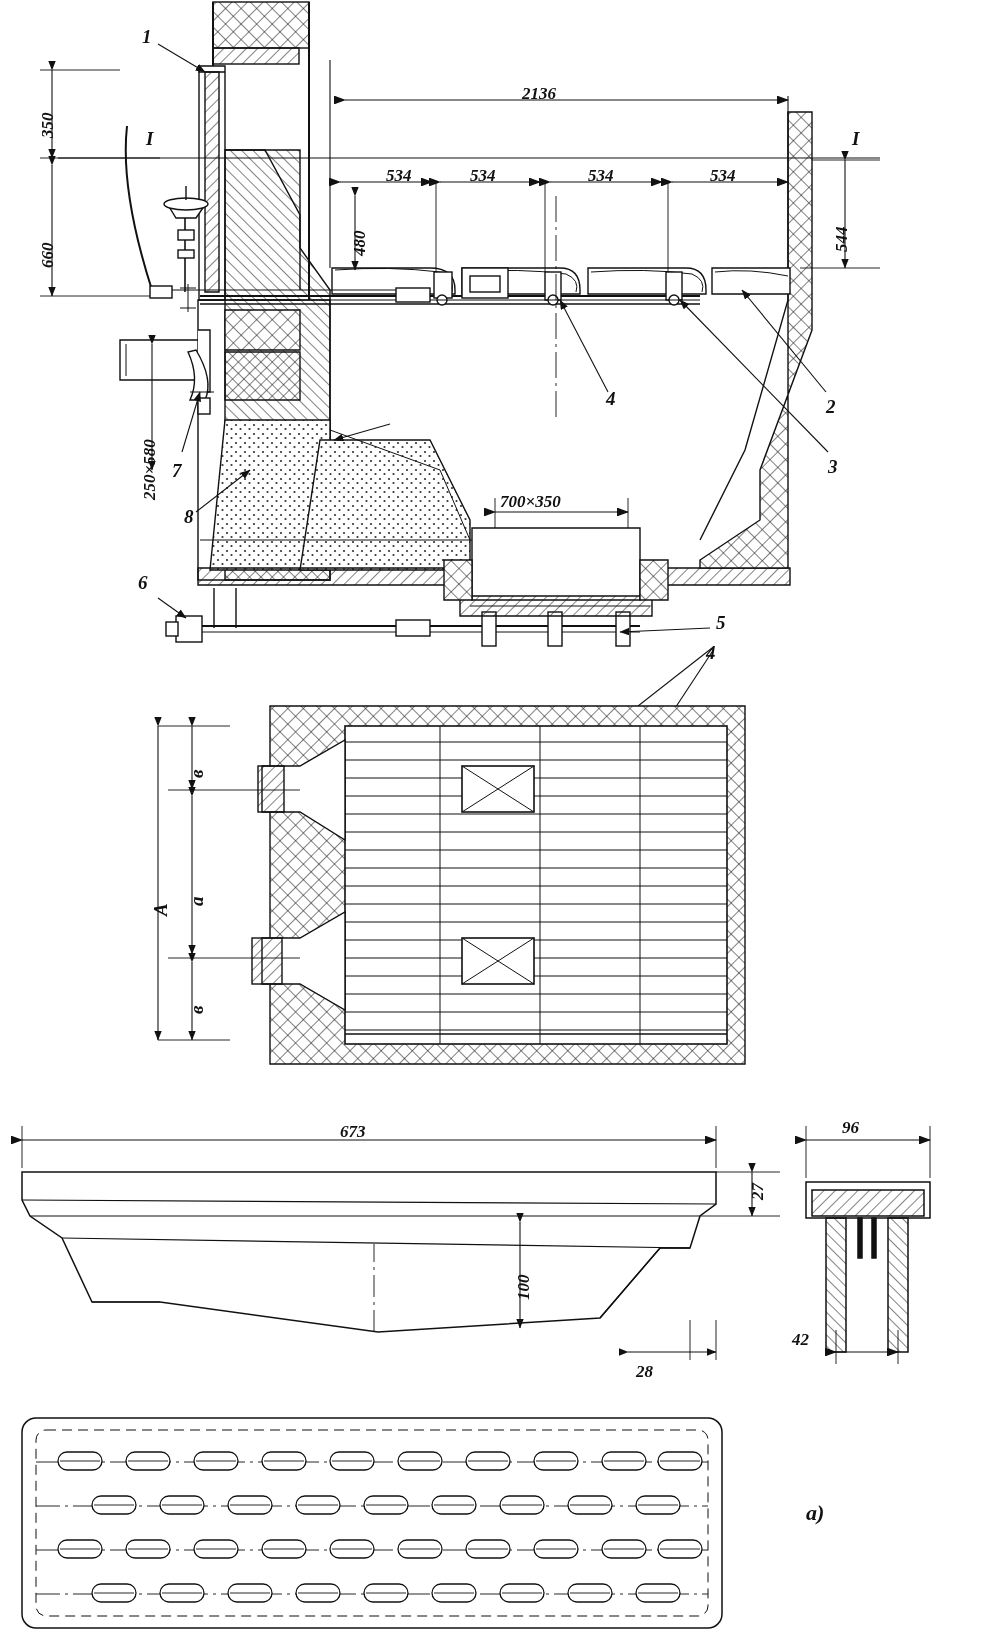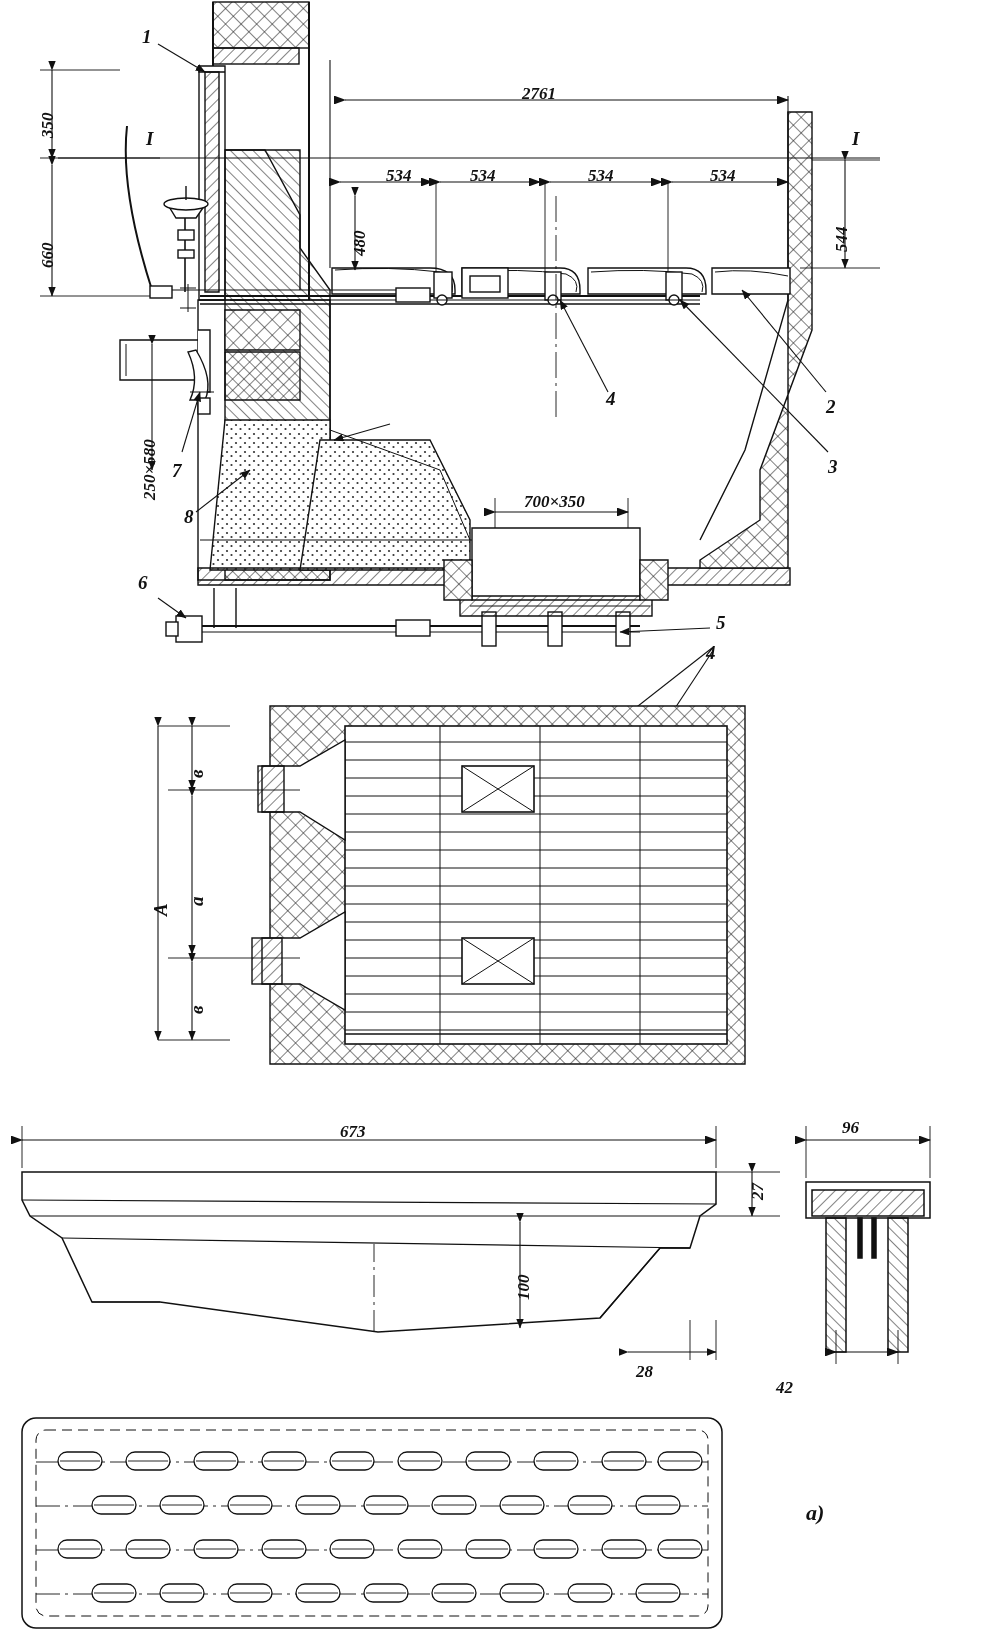--- a/index.html
+++ b/index.html
@@ -381,40 +381,40 @@
 <div class="lbl num" style="left:606px;top:388px;">4</div>
 <div class="lbl num" style="left:706px;top:642px;">4</div>
 <div class="lbl num" style="left:716px;top:612px;">5</div>
 <div class="lbl num" style="left:138px;top:572px;">6</div>
 <div class="lbl num" style="left:172px;top:460px;">7</div>
 <div class="lbl num" style="left:184px;top:506px;">8</div>
 
 <div class="lbl num" style="left:146px;top:128px;">I</div>
 <div class="lbl num" style="left:852px;top:128px;">I</div>
 
-<div class="lbl dim" style="left:522px;top:84px;">2761</div>
+<div class="lbl dim" style="left:522px;top:84px;">2136</div>
 <div class="lbl dim" style="left:386px;top:166px;">534</div>
 <div class="lbl dim" style="left:470px;top:166px;">534</div>
 <div class="lbl dim" style="left:588px;top:166px;">534</div>
 <div class="lbl dim" style="left:710px;top:166px;">534</div>
 
 <div class="lbl dim rot90" style="left:38px;top:138px;">350</div>
 <div class="lbl dim rot90" style="left:38px;top:268px;">660</div>
 <div class="lbl dim rot90" style="left:832px;top:252px;">544</div>
 <div class="lbl dim rot90" style="left:350px;top:256px;">480</div>
 <div class="lbl dim rot90" style="left:140px;top:500px;">250×580</div>
-<div class="lbl dim" style="left:524px;top:492px;">700×350</div>
+<div class="lbl dim" style="left:500px;top:492px;">700×350</div>
 
 <div class="lbl num rot90" style="left:150px;top:916px;">A</div>
 <div class="lbl num rot90" style="left:186px;top:906px;">a</div>
 <div class="lbl num rot90" style="left:186px;top:778px;">в</div>
 <div class="lbl num rot90" style="left:186px;top:1014px;">в</div>
 
 <div class="lbl dim" style="left:340px;top:1122px;">673</div>
 <div class="lbl dim" style="left:842px;top:1118px;text-align:center;">96</div>
 <div class="lbl dim rot90" style="left:748px;top:1200px;">27</div>
 <div class="lbl dim rot90" style="left:514px;top:1300px;">100</div>
 <div class="lbl dim" style="left:636px;top:1330px;margin-top:32px;">28</div>
-<div class="lbl dim" style="left:776px;top:1330px;margin-top:48px;">42</div>
+<div class="lbl dim" style="left:792px;top:1330px;">42</div>
 
 <div class="lbl num" style="left:806px;top:1500px;font-size:22px;">a)</div>
 
 </div>
 
 </body></html>

